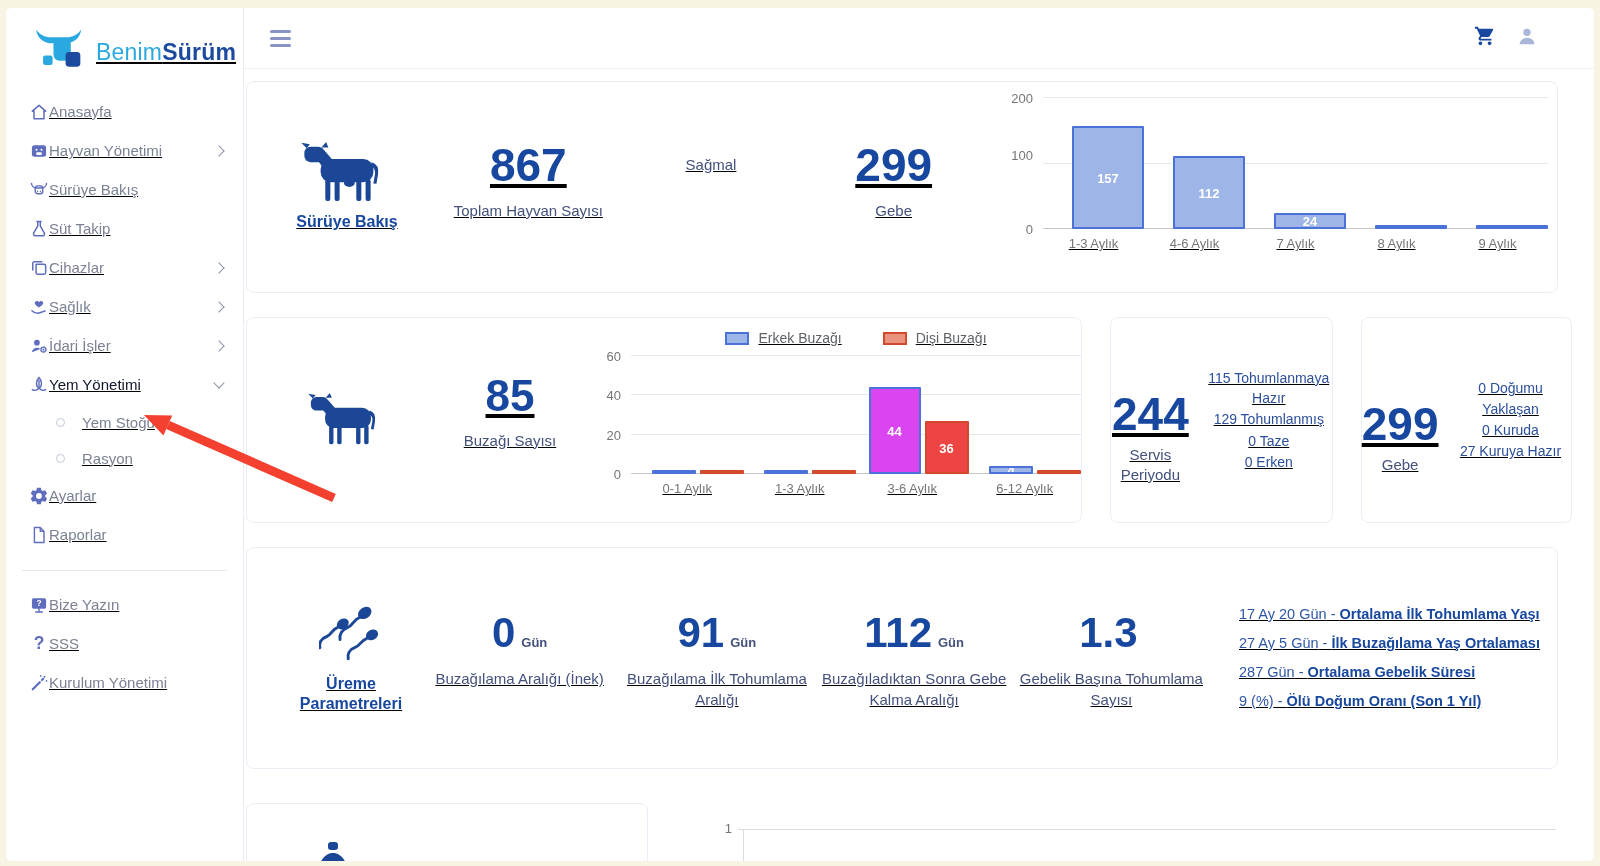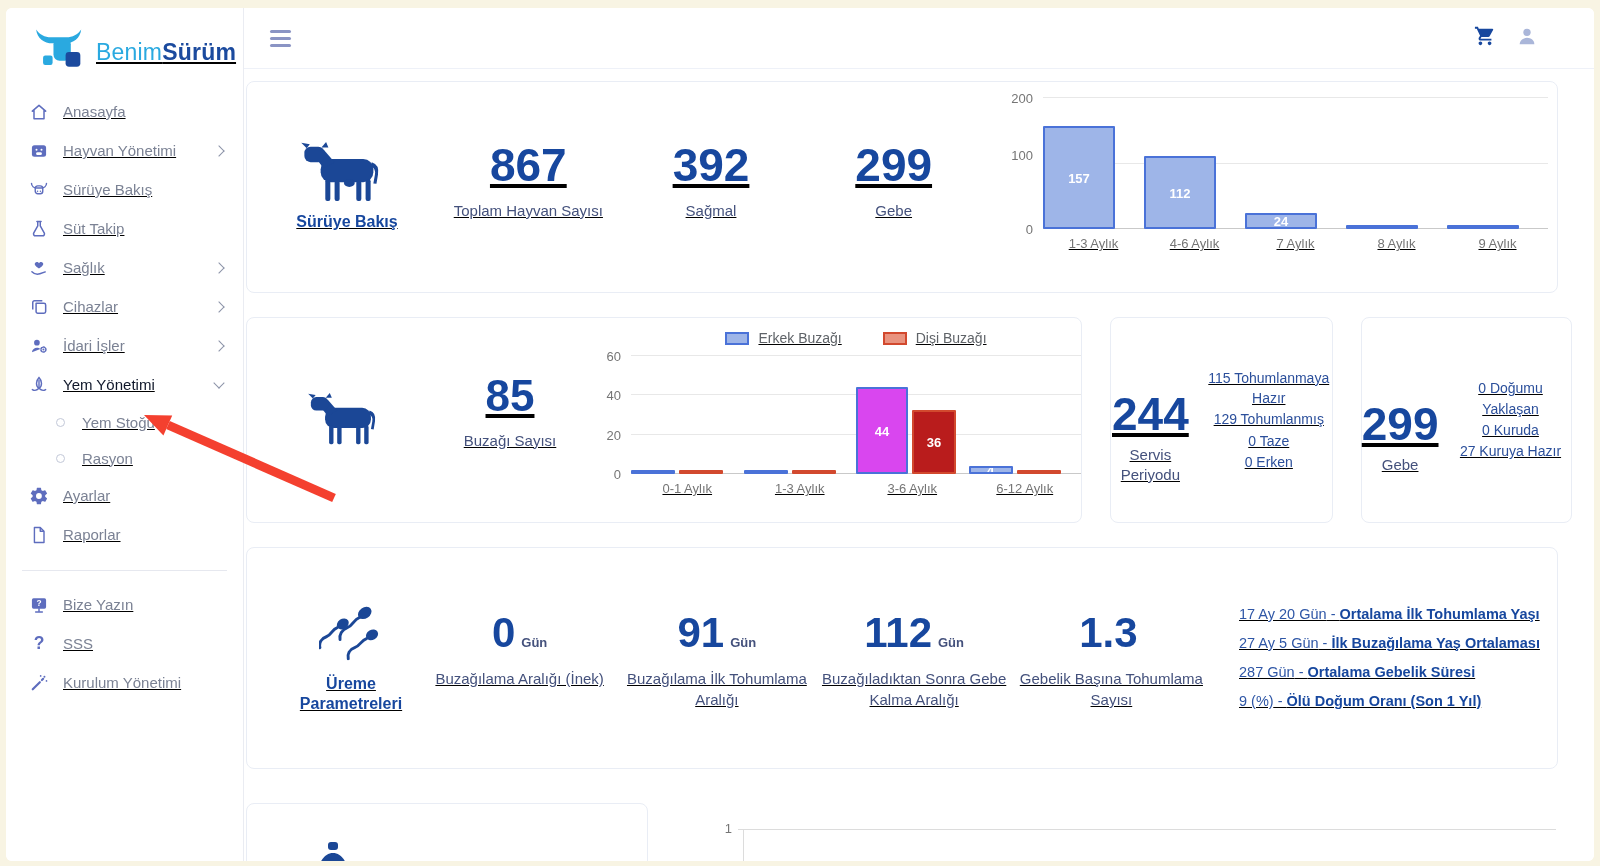--- a/index.html
+++ b/index.html
@@ -13,21 +13,21 @@
     position:absolute;left:6px;top:8px;right:6px;bottom:5px;
     background:#fff;border-radius:6px;overflow:hidden;display:flex;text-decoration:underline;
   }
   
   .sidebar{width:237px;min-width:237px;background:#fff;border-right:1px solid #eaecf2;padding-top:8px;}
   .logo{display:flex;align-items:center;gap:2px;padding:10px 0 14px 26px;}
   .logo-text{font-size:23px;letter-spacing:.2px;}
   .logo-text .lt1{color:#2aa9e0;font-weight:500;}
   .logo-text .lt2{color:#1b4a9e;font-weight:700;}
   .side-item{display:flex;align-items:center;height:39px;padding:0 20px 0 22px;color:#5e6dbe;cursor:pointer;}
-  .side-item .s-label{color:#7b8294;font-size:15px;margin-left:14px;flex:1;white-space:nowrap;}
+  .side-item .s-label{color:#7b8294;font-size:15px;flex:1;white-space:nowrap;}
   .side-item.active .s-label{color:#0f172a;font-weight:500;}
   .s-icon{width:21px;height:21px;display:flex;align-items:center;justify-content:center;flex:none;}
   .chev{width:7px;height:7px;border-right:1.8px solid #8b93a8;border-bottom:1.8px solid #8b93a8;flex:none;}
   .chev.right{transform:rotate(-45deg);}
   .chev.down{transform:rotate(45deg);margin-top:-3px;}
   .sub-item{display:flex;align-items:center;height:36px;padding-left:50px;cursor:pointer;}
   .sub-item .bullet{width:7px;height:7px;border:1.4px solid #c2c8d8;border-radius:50%;flex:none;}
   .sub-item .s-label{color:#7b8294;font-size:15px;margin-left:17px;}
   .side-divider{height:1px;background:#e6e8ef;margin:16px 16px 14px 16px;}
   
@@ -86,21 +86,21 @@
   .c-legend-item{display:flex;align-items:center;gap:9px;}
   .c-legend-box{width:24px;height:13px;border:2px solid;box-sizing:border-box;}
   .c-legend-label{font-size:14px;color:#5f6368;}
   .c-wrap{display:flex;}
   .c-ax{position:relative;}
   .c-tick{position:absolute;right:10px;font-size:13px;color:#757575;}
   .c-plot{position:relative;}
   .c-grid{position:absolute;left:0;right:0;height:1px;background:#e8e8e8;}
   .c-grid.c-base{background:#c9c9c9;}
   .c-groups{position:absolute;left:0;right:0;bottom:0;top:0;display:flex;align-items:flex-end;}
-  .c-group{flex:1;display:flex;justify-content:flex-start;align-items:flex-end;gap:4px;}
+  .c-group{flex:1;display:flex;justify-content:flex-end;align-items:flex-end;gap:4px;}
   .c-bar{position:relative;overflow:hidden;border:2px solid;box-sizing:border-box;border-radius:1px;}
   .c-bar-label{position:absolute;left:0;right:0;top:50%;transform:translateY(-50%);text-align:center;color:#fff;font-size:13px;font-weight:700;}
   .c-xlabels{display:flex;margin-top:7px;}
   .c-xlabel{flex:1;text-align:center;font-size:13px;color:#757575;white-space:nowrap;}
   
   .red-arrow{position:absolute;left:134px;top:402px;z-index:60;pointer-events:none;}
 </style>
 </head>
 <body>
 
@@ -155,37 +155,37 @@
       <span class="s-icon">
         <svg width="20" height="20" viewBox="0 0 24 24" fill="none" stroke="currentColor" stroke-width="1.8" stroke-linecap="round" stroke-linejoin="round">
             <path d="M9.5 3h5M10.5 3v5.2L5.6 17a2.3 2.3 0 0 0 2.1 3.2h8.6a2.3 2.3 0 0 0 2.1-3.2L13.5 8.2V3"></path>
           </svg>
       </span>
       <span class="s-label">Süt Takip</span>
     </div>
 
     <div class="side-item">
       <span class="s-icon">
+        <svg width="20" height="20" viewBox="0 0 24 24" fill="none" stroke="currentColor" stroke-width="1.8" stroke-linejoin="round">
+            <path d="M8.5 7.5H18a2 2 0 0 1 2 2v8a2 2 0 0 1-2 2h-7.5a2 2 0 0 1-2-2z"></path>
+            <path d="M4.5 15V6.5a2 2 0 0 1 2-2H16"></path>
+          </svg>
+      </span>
+      <span class="s-label">Cihazlar</span>
+      <span class="chev right"></span>
+    </div>
+
+    <div class="side-item">
+      <span class="s-icon">
         <svg width="20" height="20" viewBox="0 0 24 24" fill="none" stroke="currentColor" stroke-width="1.8" stroke-linecap="round">
             <path d="M12 6.2c1-1.8 3.6-1.9 4.7-.3 1 1.4.5 3.3-4.7 6.6C6.8 9.2 6.3 7.3 7.3 5.9c1.1-1.6 3.7-1.5 4.7.3z" fill="currentColor" stroke="none"></path>
             <path d="M3.5 16.5c3 3 6.5 3.5 9.5 2.5l6.5-2.3"></path>
           </svg>
       </span>
       <span class="s-label">Sağlık</span>
-      <span class="chev right"></span>
-    </div>
-
-    <div class="side-item">
-      <span class="s-icon">
-        <svg width="20" height="20" viewBox="0 0 24 24" fill="none" stroke="currentColor" stroke-width="1.8" stroke-linejoin="round">
-            <path d="M8.5 7.5H18a2 2 0 0 1 2 2v8a2 2 0 0 1-2 2h-7.5a2 2 0 0 1-2-2z"></path>
-            <path d="M4.5 15V6.5a2 2 0 0 1 2-2H16"></path>
-          </svg>
-      </span>
-      <span class="s-label">Cihazlar</span>
       <span class="chev right"></span>
     </div>
 
     <div class="side-item">
       <span class="s-icon">
         <svg width="20" height="20" viewBox="0 0 24 24" fill="none" stroke="currentColor" stroke-width="1.8" stroke-linecap="round">
             <circle cx="9.5" cy="8" r="3.4" fill="currentColor" stroke="none"></circle>
             <path d="M3.5 19.5c.4-3.6 3-5.5 6-5.5 1.6 0 3.1.5 4.2 1.5" fill="currentColor" stroke="none"></path>
             <circle cx="17.3" cy="16.3" r="1.2" fill="currentColor" stroke="none"></circle>
             <circle cx="17.3" cy="16.3" r="3" stroke-dasharray="1.8 1.5"></circle>
@@ -315,21 +315,20 @@
             </g>
           </svg>
           <div class="card-title">Sürüye Bakış</div>
         </div>
         <div class="stats-row">
           <div class="stat">
             <div class="big-num">867</div>
             <div class="stat-label">Toplam Hayvan Sayısı</div>
           </div>
           <div class="stat">
-            <div class="big-num">392</div>
             <div class="stat-label">Sağmal</div>
           </div>
           <div class="stat">
             <div class="big-num">299</div>
             <div class="stat-label">Gebe</div>
           </div>
         </div>
         <div class="chart1-box" id="chart1">
             <div class="c-wrap">
               <div class="c-ax" style="width: 38px; height: 131px;">
@@ -427,21 +426,21 @@
                       <div class="c-bar" style="height: 2px; width: 44px; background: rgb(233, 147, 127); border-color: rgb(210, 73, 46);"></div>
                     </div>
                     <div class="c-group">
                       <div class="c-bar" style="height: 3px; width: 44px; background: rgb(158, 181, 232); border-color: rgb(74, 114, 216);"></div>
                       <div class="c-bar" style="height: 2px; width: 44px; background: rgb(233, 147, 127); border-color: rgb(210, 73, 46);"></div>
                     </div>
                     <div class="c-group">
                       <div class="c-bar" style="height: 87px; width: 52px; background: #d946ef; border-color: rgb(74, 114, 216);">
                         <span class="c-bar-label">44</span>
                       </div>
-                      <div class="c-bar" style="height: 64px; width: 44px; background: #b91c1c; border-color: rgb(210, 73, 46);">
+                      <div class="c-bar" style="height: 53px; width: 44px; background: #ef4444; border-color: rgb(210, 73, 46);">
                         <span class="c-bar-label">36</span>
                       </div>
                     </div>
                     <div class="c-group">
                       <div class="c-bar" style="height: 8px; width: 44px; background: rgb(158, 181, 232); border-color: rgb(74, 114, 216);">
                         <span class="c-bar-label">4</span>
                       </div>
                       <div class="c-bar" style="height: 2px; width: 44px; background: rgb(233, 147, 127); border-color: rgb(210, 73, 46);"></div>
                     </div>
                   </div>

